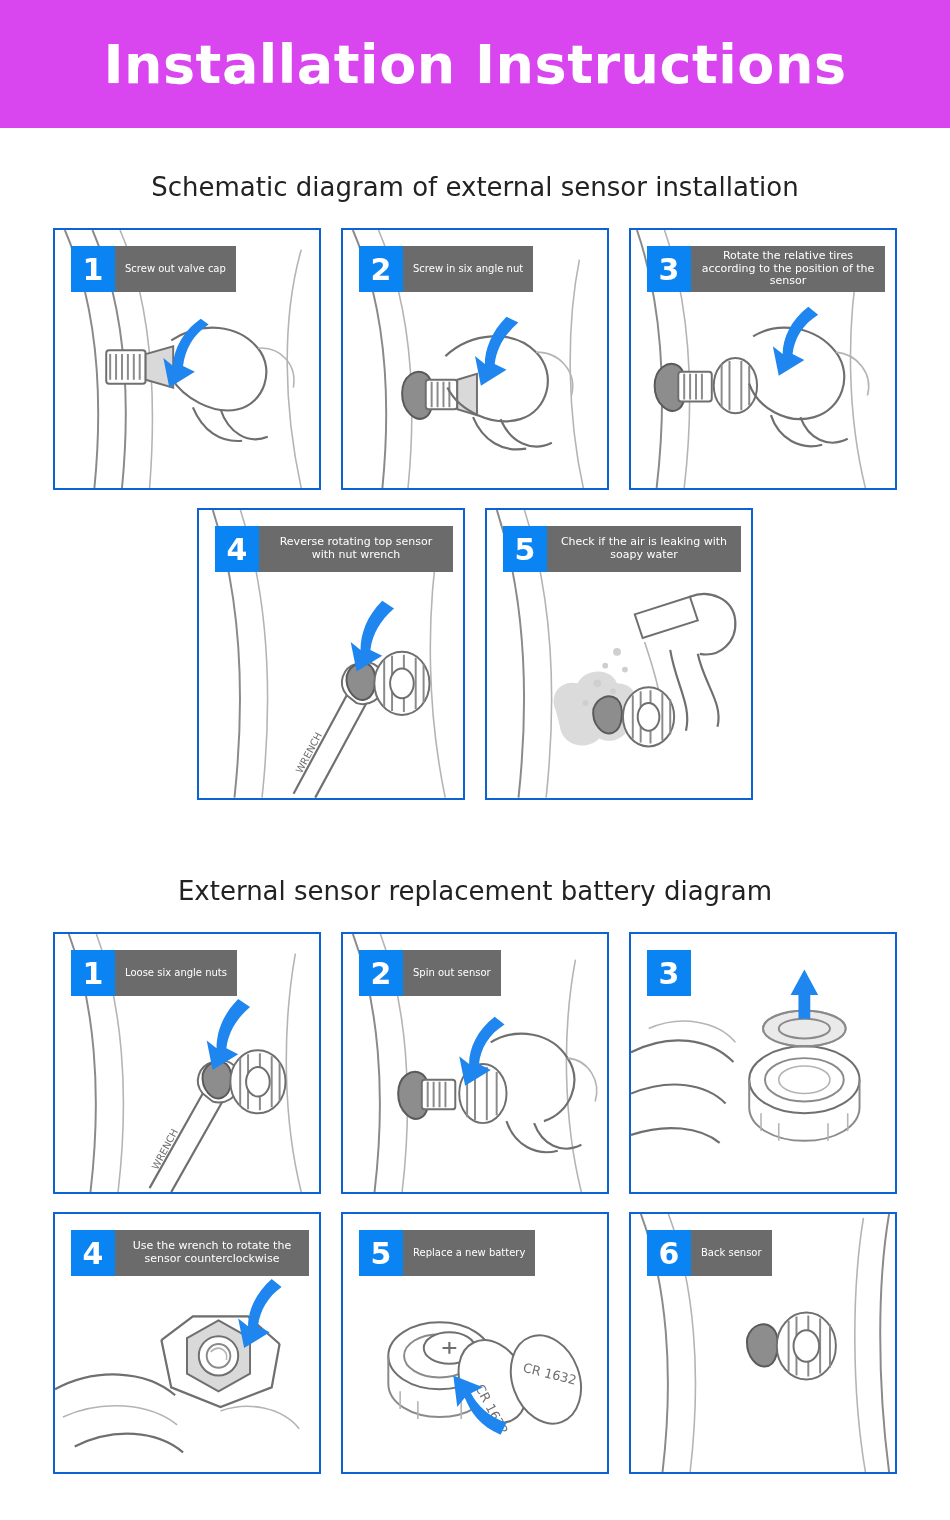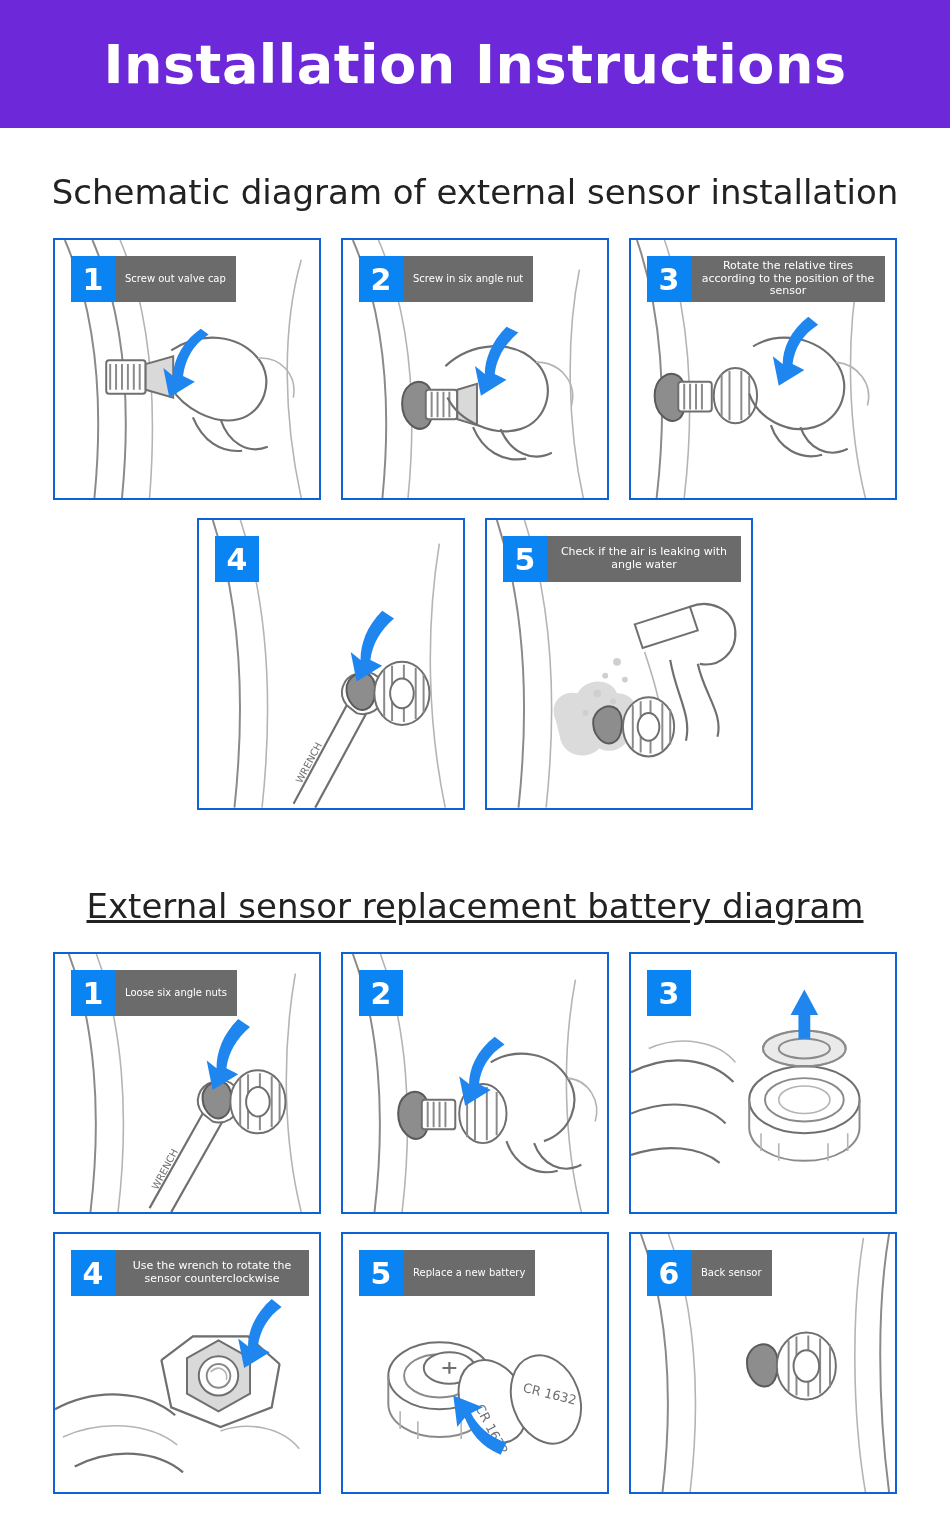--- a/index.html
+++ b/index.html
@@ -9,44 +9,43 @@
   body {
     width: 950px;
     height: 1520px;
     background: #ffffff;
     font-family: "DejaVu Sans", "Liberation Sans", sans-serif;
     overflow: hidden;
   }
 
   
   .header {
-    background: #6d28d9;
+    background: #d946ef;
     height: 128px;
     display: flex;
     align-items: center;
     justify-content: center;
   }
   .header-title {
     color: #ffffff;
     font-size: 54px;
     font-weight: bold;
     letter-spacing: 0.5px;
   }
 
   
   .section-heading {
     text-align: center;
-    font-size: 34px;
+    font-size: 26px;
     color: #222;
     margin-top: 44px;
     margin-bottom: 26px;
   }
   .section-heading.second {
     margin-top: 76px;
-    text-decoration: underline;
   }
 
   
   .row {
     display: flex;
     justify-content: center;
     gap: 20px;
   }
   .row + .row {
     margin-top: 18px;
@@ -250,20 +249,21 @@
 
       <path class="fill-dark" d="M150 168 C 154 156, 166 152, 174 158 C 182 166, 180 188, 170 192 C 160 196, 148 184, 150 168 Z"></path>
       <ellipse class="fill-white" cx="206" cy="176" rx="28" ry="32"></ellipse>
       <path class="stroke" d="M188 152 L188 200 M196 148 L196 204 M208 147 L208 205 M220 150 L220 202 M228 156 L228 196"></path>
       <ellipse class="fill-white" cx="206" cy="176" rx="12" ry="15"></ellipse>
 
       <path class="arrow" d="M186 92 C 170 108, 164 126, 164 142 L154 134 L160 164 L186 148 L174 142 C 176 126, 184 112, 198 100 Z"></path>
     </svg>
     <div class="panel-label">
       <div class="panel-num">4</div>
+      <div class="panel-text small">Reverse rotating top sensor with nut wrench</div>
     </div>
   </div>
 
   <div class="panel tall">
     <svg class="art" viewBox="0 0 268 292">
       <path class="stroke" d="M10 0 C 36 80, 44 180, 32 292"></path>
       <path class="stroke-lt" d="M38 0 C 64 80, 72 180, 60 292"></path>
 
       <path class="fill-white" d="M150 106 L206 88 L214 112 L158 130 Z"></path>
       <path class="stroke-dk" d="M206 88 C 226 80, 250 90, 252 112 C 254 134, 236 150, 216 146"></path>
@@ -281,21 +281,21 @@
 
       <path class="spray" d="M70 204 C 62 186, 76 172, 92 176 C 100 160, 126 160, 132 176 C 152 176, 158 198, 144 208 C 150 226, 130 240, 114 232 C 100 246, 76 238, 74 220 Z" opacity="0.75"></path>
 
       <path class="fill-dark" d="M108 202 C 112 190, 124 186, 132 192 C 140 200, 138 222, 128 226 C 118 230, 106 218, 108 202 Z"></path>
       <ellipse class="fill-white" cx="164" cy="210" rx="26" ry="30"></ellipse>
       <path class="stroke" d="M148 188 L148 232 M156 184 L156 236 M166 183 L166 237 M178 186 L178 234 M186 192 L186 228"></path>
       <ellipse class="fill-white" cx="164" cy="210" rx="11" ry="14"></ellipse>
     </svg>
     <div class="panel-label">
       <div class="panel-num">5</div>
-      <div class="panel-text small">Check if the air is leaking with angle water</div>
+      <div class="panel-text small">Check if the air is leaking with soapy water</div>
     </div>
   </div>
 </div>
 
 <div class="section-heading second">External sensor replacement battery diagram</div>
 
 <div class="row">
 
   <div class="panel">
     <svg class="art" viewBox="0 0 268 262">
@@ -332,20 +332,21 @@
 
       <path class="stroke-dk" d="M150 110 C 176 94, 212 100, 228 126 C 244 150, 230 182, 204 190"></path>
       <path class="stroke-dk" d="M166 190 C 174 214, 196 226, 218 220"></path>
       <path class="stroke-dk" d="M194 192 C 202 214, 222 224, 242 214"></path>
       <path class="stroke-lt" d="M228 126 C 250 128, 262 150, 256 170"></path>
 
       <path class="arrow" d="M154 84 C 136 98, 128 116, 128 132 L118 124 L124 154 L150 138 L138 132 C 140 116, 148 102, 164 92 Z"></path>
     </svg>
     <div class="panel-label">
       <div class="panel-num">2</div>
+      <div class="panel-text">Spin out sensor</div>
     </div>
   </div>
 
   <div class="panel">
     <svg class="art" viewBox="0 0 268 262">
 
       <path class="stroke-dk" d="M0 120 C 40 100, 80 106, 104 130"></path>
       <path class="stroke-dk" d="M0 162 C 40 146, 76 152, 96 172"></path>
       <path class="stroke-dk" d="M0 204 C 36 192, 70 196, 90 212"></path>
       <path class="stroke-lt" d="M18 96 C 50 82, 88 88, 106 110"></path>

